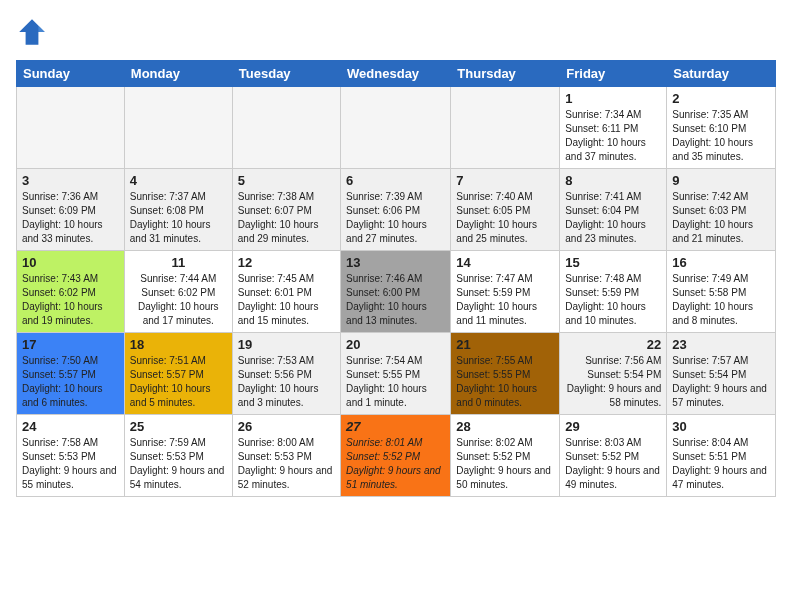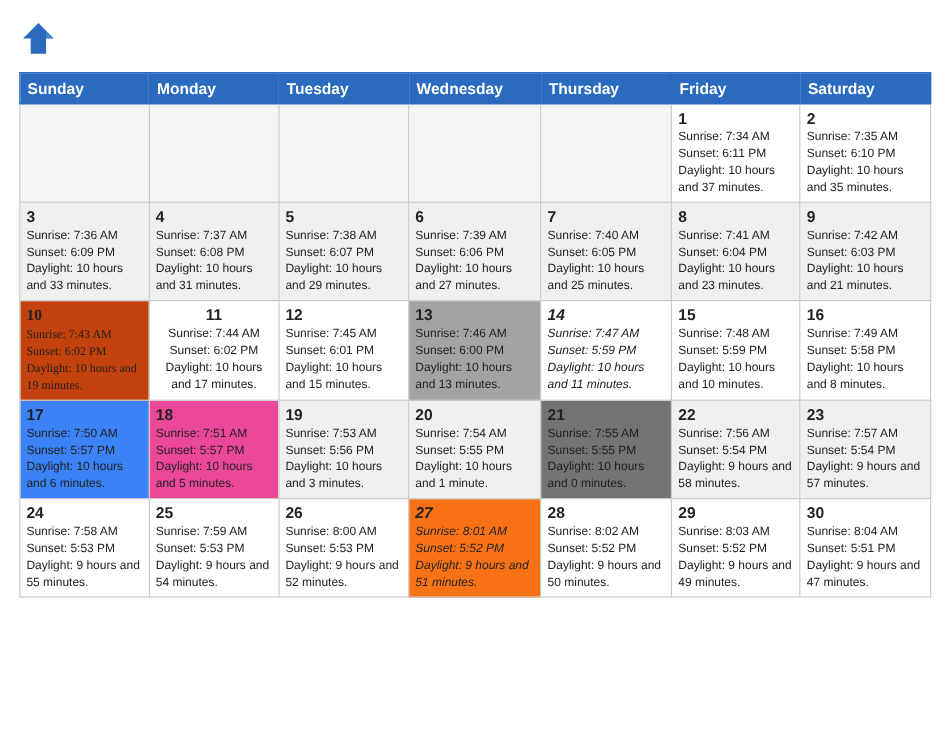--- a/index.html
+++ b/index.html
@@ -198,21 +198,21 @@
         </td>
         <td style="background: rgb(240, 240, 240);">
           <span class="day-num">9</span>
           <div class="day-info">Sunrise: 7:42 AM
 Sunset: 6:03 PM
 Daylight: 10 hours
 and 21 minutes.</div>
         </td>
       </tr>
       <tr class="week-row">
-        <td style="background: #c2410c; font-family: Liberation Serif, serif;">
+        <td style="background: #bef264;">
           <span class="day-num">10</span>
           <div class="day-info">Sunrise: 7:43 AM
 Sunset: 6:02 PM
 Daylight: 10 hours
 and 19 minutes.</div>
         </td>
         <td style="background: rgb(255, 255, 255); text-align: center;">
           <span class="day-num">11</span>
           <div class="day-info">Sunrise: 7:44 AM
 Sunset: 6:02 PM
@@ -226,21 +226,21 @@
 Daylight: 10 hours
 and 15 minutes.</div>
         </td>
         <td style="background: #a3a3a3;">
           <span class="day-num">13</span>
           <div class="day-info">Sunrise: 7:46 AM
 Sunset: 6:00 PM
 Daylight: 10 hours
 and 13 minutes.</div>
         </td>
-        <td style="background: rgb(255, 255, 255); font-style: italic;">
+        <td style="background: rgb(255, 255, 255);">
           <span class="day-num">14</span>
           <div class="day-info">Sunrise: 7:47 AM
 Sunset: 5:59 PM
 Daylight: 10 hours
 and 11 minutes.</div>
         </td>
         <td style="background: rgb(255, 255, 255);">
           <span class="day-num">15</span>
           <div class="day-info">Sunrise: 7:48 AM
 Sunset: 5:59 PM
@@ -256,49 +256,49 @@
         </td>
       </tr>
       <tr class="week-row-alt">
         <td style="background: #3b82f6;">
           <span class="day-num">17</span>
           <div class="day-info">Sunrise: 7:50 AM
 Sunset: 5:57 PM
 Daylight: 10 hours
 and 6 minutes.</div>
         </td>
-        <td style="background: #ec4899;">
+        <td style="background: #eab308;">
           <span class="day-num">18</span>
           <div class="day-info">Sunrise: 7:51 AM
 Sunset: 5:57 PM
 Daylight: 10 hours
 and 5 minutes.</div>
         </td>
         <td style="background: rgb(240, 240, 240);">
           <span class="day-num">19</span>
           <div class="day-info">Sunrise: 7:53 AM
 Sunset: 5:56 PM
 Daylight: 10 hours
 and 3 minutes.</div>
         </td>
         <td style="background: rgb(240, 240, 240);">
           <span class="day-num">20</span>
           <div class="day-info">Sunrise: 7:54 AM
 Sunset: 5:55 PM
 Daylight: 10 hours
 and 1 minute.</div>
         </td>
-        <td style="background: #737373; margin-top: 36px;">
+        <td style="background: #a16207; margin-top: 36px;">
           <span class="day-num">21</span>
           <div class="day-info">Sunrise: 7:55 AM
 Sunset: 5:55 PM
 Daylight: 10 hours
 and 0 minutes.</div>
         </td>
-        <td style="background: rgb(240, 240, 240);">
+        <td style="background: rgb(240, 240, 240); text-align: right;">
           <span class="day-num">22</span>
           <div class="day-info">Sunrise: 7:56 AM
 Sunset: 5:54 PM
 Daylight: 9 hours
 and 58 minutes.</div>
         </td>
         <td style="background: rgb(240, 240, 240);">
           <span class="day-num">23</span>
           <div class="day-info">Sunrise: 7:57 AM
 Sunset: 5:54 PM

